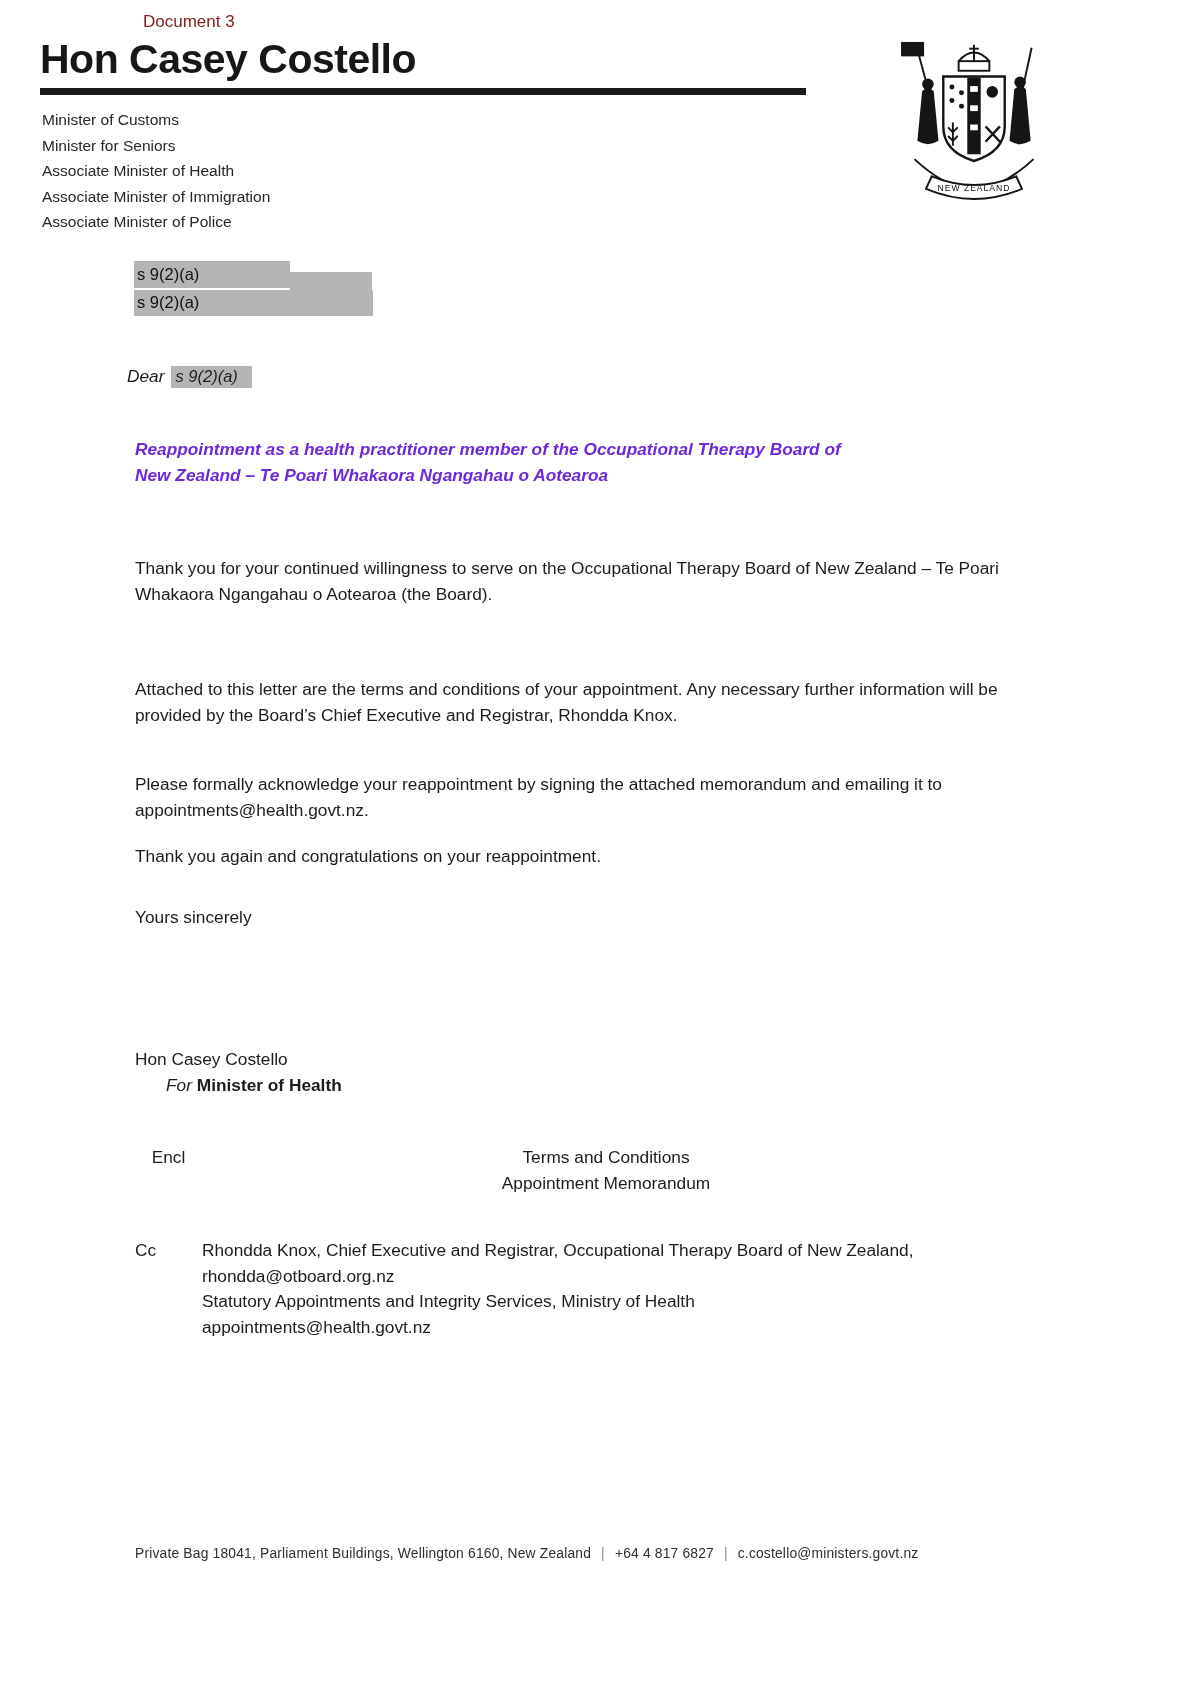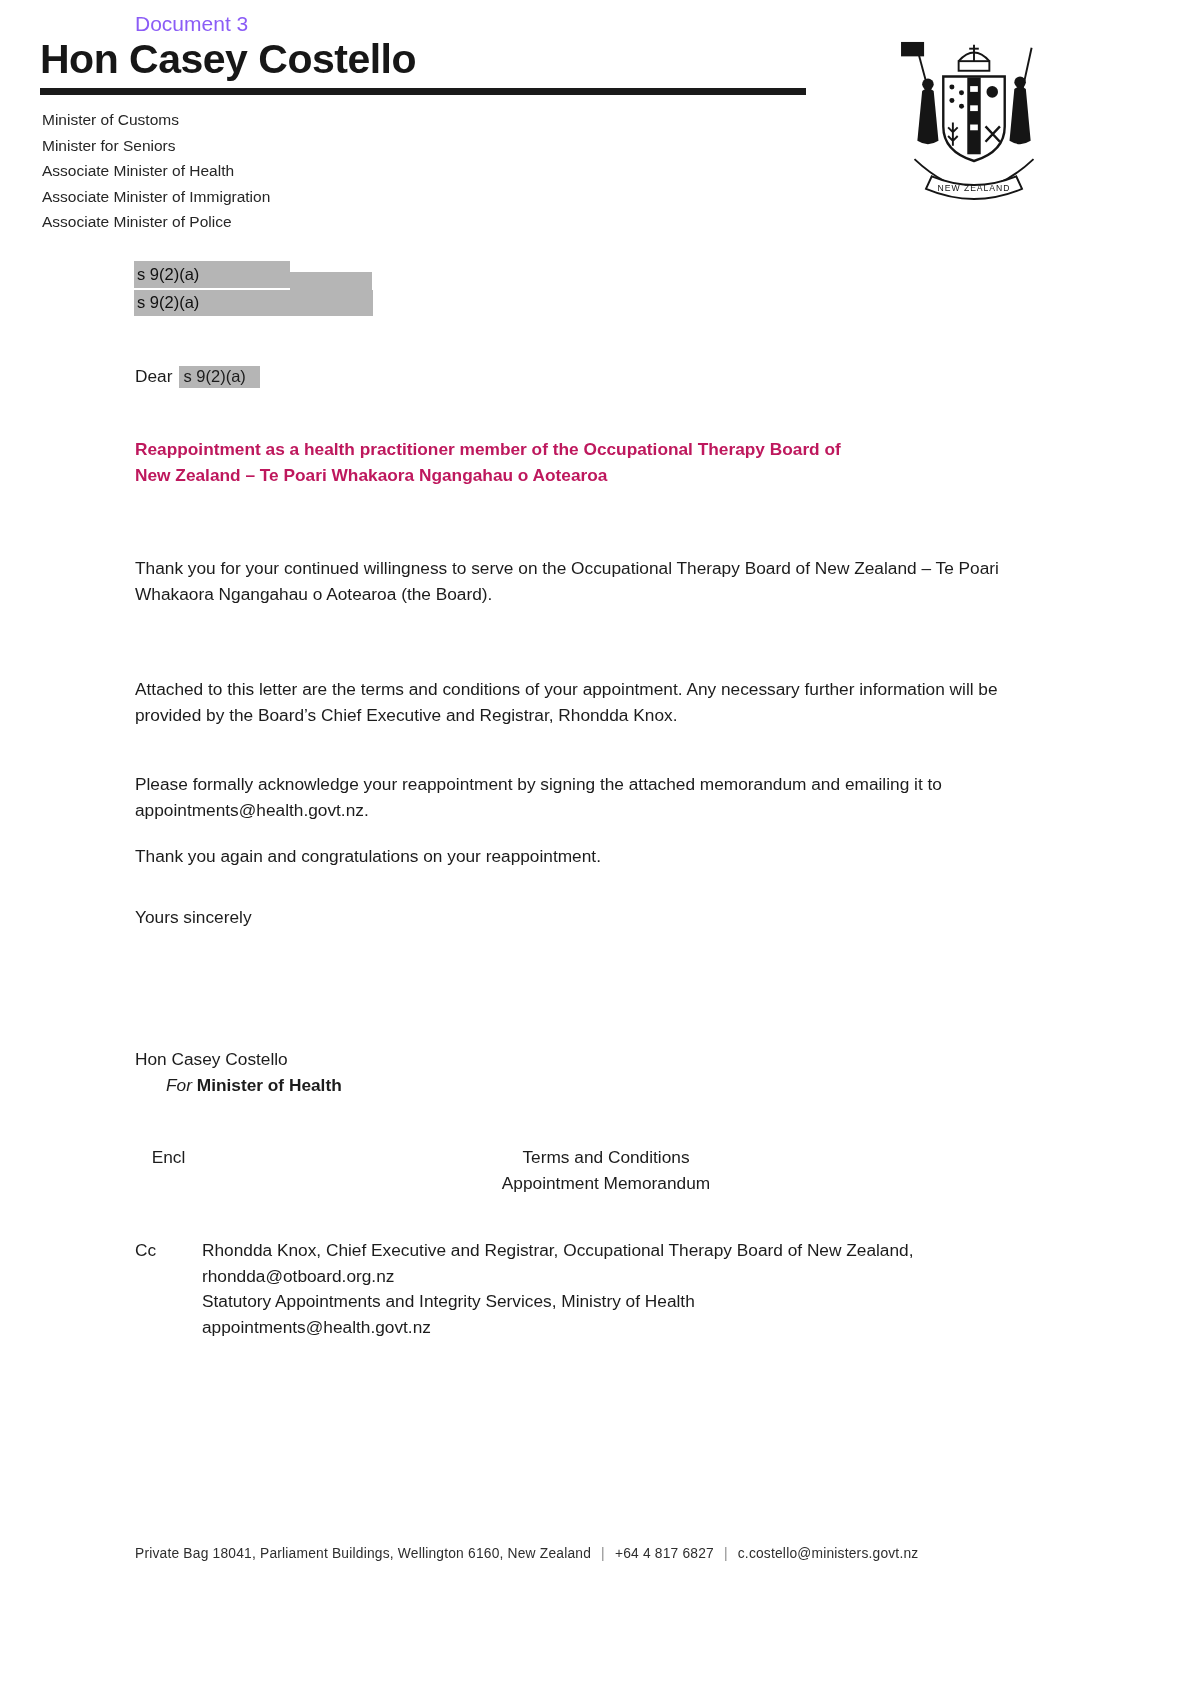--- a/index.html
+++ b/index.html
@@ -6,22 +6,22 @@
   html,body { background:#ffffff; }
   .page {
     position:relative;
     width:1190px; height:1684px;
     background:#ffffff;
     font-family:"Liberation Sans", sans-serif;
     color:#1c1c1c;
     overflow:hidden;
   }
   .doc-label {
-    position:absolute; left:135px; top:12px;
-    color:#8b5cf6; font-size:21px;
+    position:absolute; left:143px; top:12px;
+    color:#7f1d1d; font-size:17px;
   }
   .sender-name {
     position:absolute; left:40px; top:36px;
     font-size:41px; font-weight:700; color:#171717; letter-spacing:-0.5px;
   }
   .header-rule {
     position:absolute; left:40px; top:88px;
     width:766px; height:7px; background:#1a1a1a;
   }
   .titles {
@@ -34,26 +34,26 @@
 
   .redaction-area { position:absolute; left:134px; top:261px; width:320px; height:62px; }
   .redact {
     background:#b5b5b5; color:#111;
     font-size:16.5px;
   }
   .red-1 { position:absolute; left:0; top:0; width:156px; height:27px; line-height:27px; padding-left:3px; }
   .red-1b { position:absolute; left:156px; top:11px; width:82px; height:21px; }
   .red-2 { position:absolute; left:0; top:29px; width:239px; height:26px; line-height:24px; padding-left:3px; }
 
-  .dear { position:absolute; left:135px; top:366px; font-size:17.3px; }
+  .dear { position:absolute; left:127px; top:366px; font-size:17.3px;font-style:italic; }
   .red-inline { display:inline-block; background:#b5b5b5; padding:1px 14px 2px 4px; margin-left:7px; font-size:16.5px; }
 
   .subject {
     position:absolute; left:135px; top:437px; width:880px;
-    font-size:17.3px; font-weight:700; line-height:25.5px; color:#be185d;
+    font-size:17.3px; font-weight:700; line-height:25.5px; color:#6d28d9;font-style:italic;
   }
   .para {
     position:absolute; left:135px; width:868px;
     font-size:17.3px; line-height:25.5px; color:#1c1c1c;
   }
   .p1 { top:532px;margin-top:24px; }
   .p2 { top:582px; }
   .p3 { top:677px; }
   .p4 { top:772px; }
   .p5 { top:844px; }

